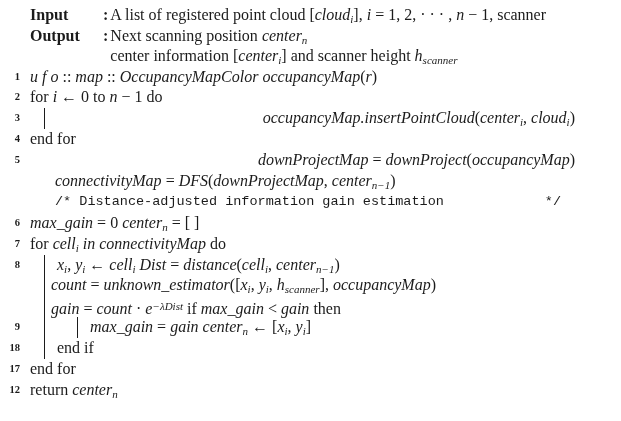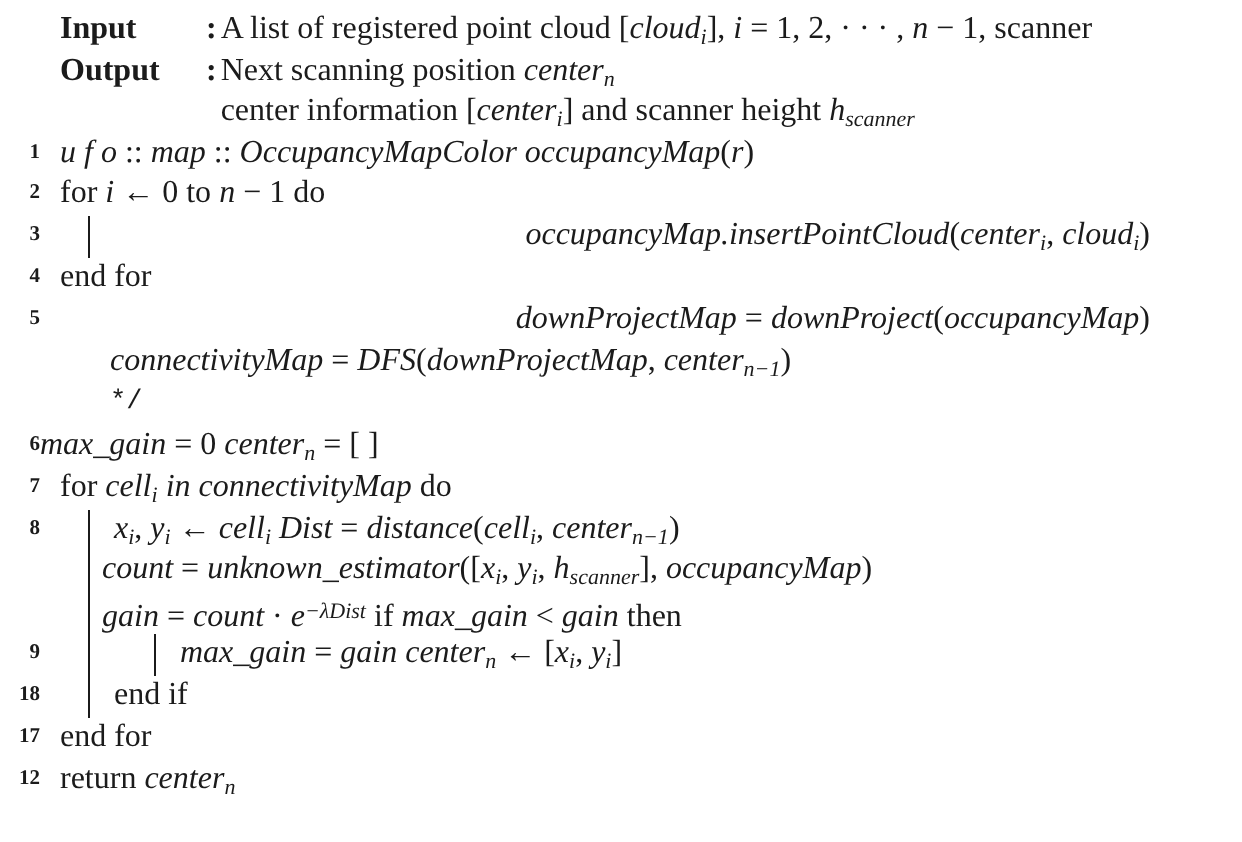--- a/index.html
+++ b/index.html
@@ -62,26 +62,27 @@
       </div>
       <div class="brow">
         <span class="lnum">5</span>
         <div class="bcontent" style="margin-left: 30px; text-align: right;"><span class="seg seg-i">downProjectMap</span><span class="seg seg-r"> = </span><span class="seg seg-i">downProject</span><span class="seg seg-r">(</span><span class="seg seg-i">occupancyMap</span><span class="seg seg-r">)</span></div>
       </div>
       <div class="brow">
         <div class="bcontent" style="margin-left: 55px;"><span class="seg seg-i">connectivityMap</span><span class="seg seg-r"> = </span><span class="seg seg-i">DFS</span><span class="seg seg-r">(</span><span class="seg seg-i">downProjectMap</span><span class="seg seg-r">, </span><span class="seg seg-i">center</span><span class="seg seg-sub">n−1</span><span class="seg seg-r">)</span></div>
       </div>
       <div class="brow">
         <div class="bcontent comment" style="left: 55px;">
+          <span class="seg seg-m">/* Distance-adjusted information gain estimation</span>
           <span class="seg seg-m">*/</span>
         </div>
       </div>
       <div class="brow">
         <span class="lnum">6</span>
-        <div class="bcontent" style="margin-left: 20px;"><span class="seg seg-i">max_gain</span><span class="seg seg-r"> = 0 </span><span class="seg seg-i">center</span><span class="seg seg-sub">n</span><span class="seg seg-r"> = [ ]</span></div>
+        <div class="bcontent" style="margin-left: 30px;"><span class="seg seg-i">max_gain</span><span class="seg seg-r"> = 0 </span><span class="seg seg-i">center</span><span class="seg seg-sub">n</span><span class="seg seg-r"> = [ ]</span></div>
       </div>
       <div class="brow">
         <span class="lnum">7</span>
         <div class="bcontent" style="margin-left: 30px;"><span class="seg seg-b">for </span><span class="seg seg-i">cell</span><span class="seg seg-sub">i</span><span class="seg seg-i"> in connectivityMap </span><span class="seg seg-b">do</span></div>
       </div>
       <div class="brow">
         <span class="lnum">8</span>
         <div class="bar" style="left: 44px; background: rgb(27, 27, 27);"></div>
         <div class="bcontent" style="margin-left: 57px;"><span class="seg seg-i">x</span><span class="seg seg-sub">i</span><span class="seg seg-r">, </span><span class="seg seg-i">y</span><span class="seg seg-sub">i</span><span class="seg seg-r"> ← </span><span class="seg seg-i">cell</span><span class="seg seg-sub">i</span><span class="seg seg-i"> Dist</span><span class="seg seg-r"> = </span><span class="seg seg-i">distance</span><span class="seg seg-r">(</span><span class="seg seg-i">cell</span><span class="seg seg-sub">i</span><span class="seg seg-r">, </span><span class="seg seg-i">center</span><span class="seg seg-sub">n−1</span><span class="seg seg-r">)</span></div>
       </div>

